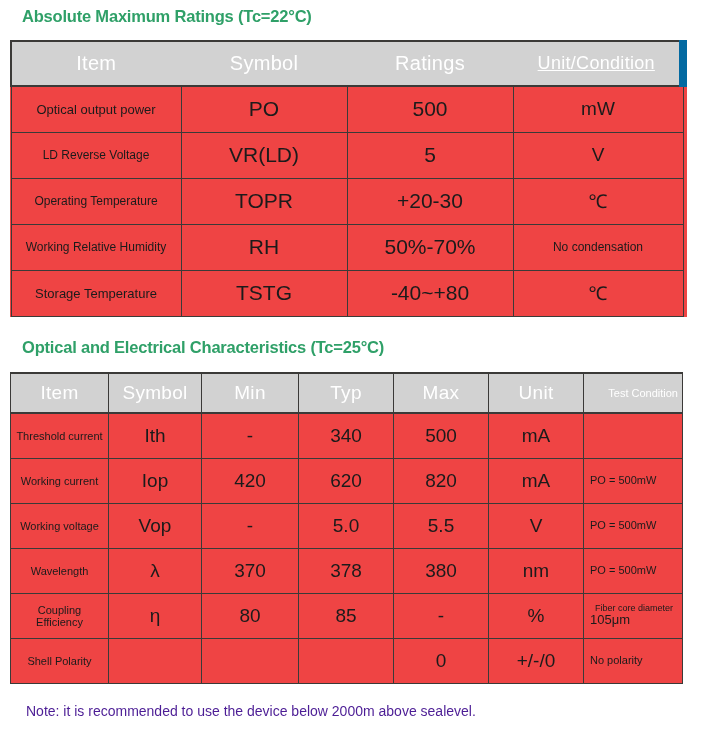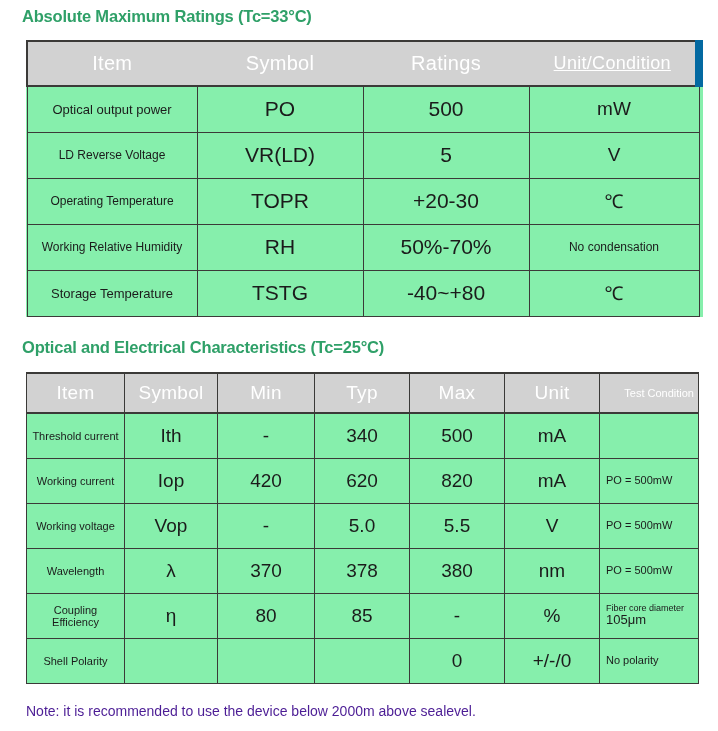--- a/index.html
+++ b/index.html
@@ -31,25 +31,25 @@
     color: #2fa068;
     letter-spacing: -0.2px;
     white-space: nowrap;
   }
   #title-1 { top: 7px; }
   #title-2 { top: 338px; }
 
   
   .spec-table {
     position: absolute;
-    left: 26px;
+    left: 10px;
     width: 672px;
     border-collapse: collapse;
     table-layout: fixed;
-    background: #86efac;
+    background: #ef4444;
   }
   .spec-table td,
   .spec-table th {
     border: 1px solid #3b3a38;
     padding: 0 4px;
     text-align: center;
     vertical-align: middle;
     font-weight: normal;
     box-sizing: border-box;
   }
@@ -112,39 +112,39 @@
   #table-optical .cell-item { font-size: 11px; }
   #table-optical .cell-sym  { font-size: 19px; }
   #table-optical .cell-num  { font-size: 19px; }
   #table-optical .cell-unit { font-size: 19px; }
   #table-optical .cell-cond {
     font-size: 11px;
     text-align: left;
     padding-left: 6px;
     line-height: 1.15;
   }
-  #table-optical .cell-cond .cond-sub  { font-size: 9px; display: block; }
+  #table-optical .cell-cond .cond-sub  { font-size: 9px; display: block; text-align: center; }
   #table-optical .cell-cond .cond-main { font-size: 13px; display: block; }
 
   
   #footer-note {
     position: absolute;
     left: 26px;
     top: 703px;
     font-size: 14px;
     color: #4c1d95;
     white-space: nowrap;
   }
 </style>
 </head>
 <body>
 
 <div class="page">
 
-  <div class="section-title" id="title-1">Absolute Maximum Ratings (Tc=33°C)</div>
+  <div class="section-title" id="title-1">Absolute Maximum Ratings (Tc=22°C)</div>
 
   <table class="spec-table" id="table-ratings">
     <colgroup>
       <col class="col-item">
         <col class="col-symbol">
         <col class="col-rating">
         <col class="col-unit">
     </colgroup>
     <thead>
       <tr>

